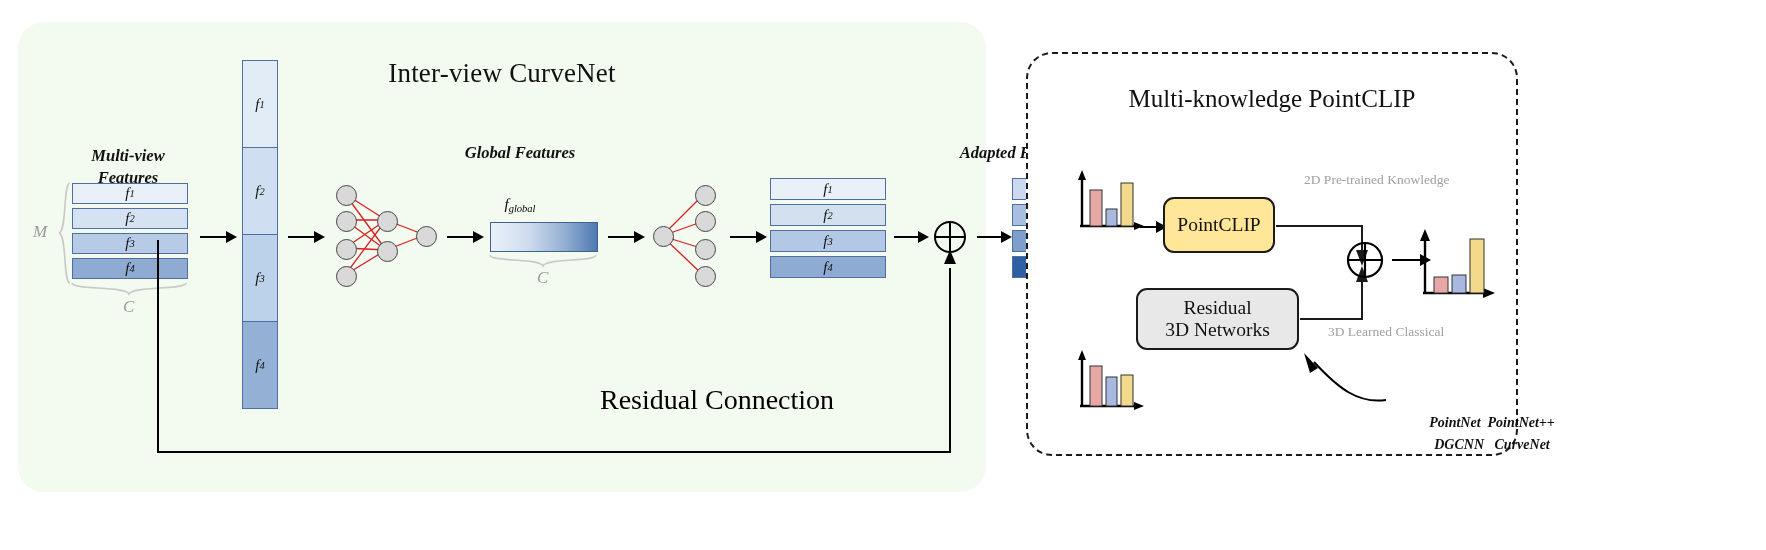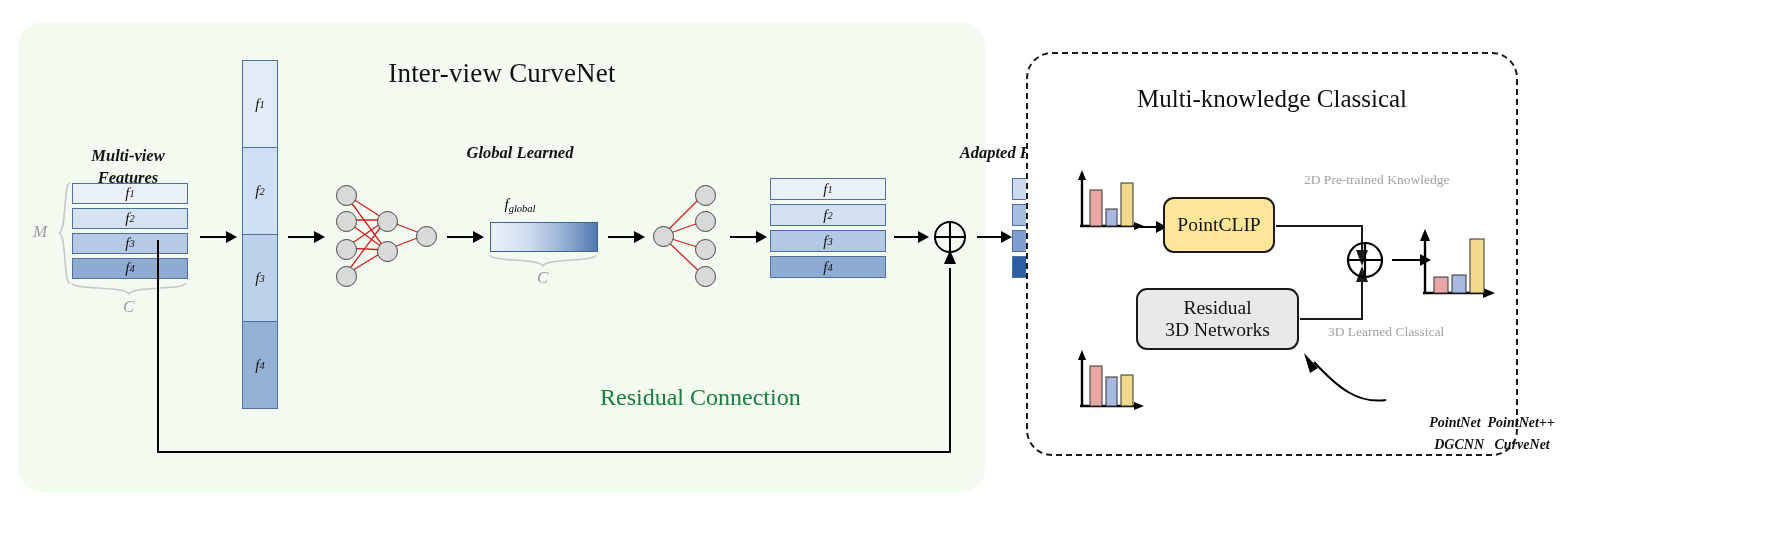--- a/index.html
+++ b/index.html
@@ -61,21 +61,21 @@
 
   
   #gfbar{
     border:1px solid #41618f;
     background:linear-gradient(to right,#eaf1f9 0%,#cfdcee 35%,#92aed2 70%,#4f79b0 100%);
     box-sizing:border-box;
   }
 
   
   #residual-label{
-    color:#15803d;font-size:24px;
+    color:#000000;font-size:28px;
   }
 
   
   #right-panel{
     left:1026px;top:52px;width:492px;height:404px;
     border:2px dashed #1a1a1a;border-radius:26px;
     box-sizing:border-box;
     background:#fff;
   }
   #right-title{
@@ -188,21 +188,21 @@
 <div class="neuron" style="left:336px;top:266px;width:19px;height:19px;"></div>
 <div class="neuron" style="left:377px;top:211px;width:19px;height:19px;"></div>
 <div class="neuron" style="left:377px;top:241px;width:19px;height:19px;"></div>
 <div class="neuron" style="left:416px;top:226px;width:19px;height:19px;"></div>
 
 <div class="abs">
   <div class="arrow-line" style="left:447px;top:236px;width:28px;"></div>
   <div class="arrow-head" style="left:473px;top:231px;"></div>
 </div>
 
-<div class="abs caption" style="left:420px;top:142px;width:200px;">Global Learned</div>
+<div class="abs caption" style="left:420px;top:142px;width:200px;">Global Features</div>
 <div class="abs" style="left:468px;top:196px;width:104px;text-align:center;font-size:15px;">
   <span class="fitalic">f</span><span class="sub fitalic">global</span>
 </div>
 <div class="abs" id="gfbar" style="left:490px;top:222px;width:108px;height:30px;"></div>
 <svg class="abs" style="left:488px;top:254px;" width="112" height="16">
   <path d="M2 1 C2 8, 52 4, 55 12 C58 4, 108 8, 108 1" fill="none" stroke="#c8c8c8" stroke-width="1.6"></path>
 </svg>
 <div class="brace-lbl" style="left:537px;top:268px;">C</div>
 
 <div class="abs">
@@ -288,21 +288,21 @@
   </div>
 </div>
 
 <svg class="abs" style="left:150px;top:230px;" width="810" height="240">
   <path d="M8 10 L8 222 L800 222 L800 38" fill="none" stroke="#000" stroke-width="2"></path>
   <polygon points="800,20 794,34 806,34" fill="#000"></polygon>
 </svg>
 <div class="abs" id="residual-label" style="left:600px;top:384px;">Residual Connection</div>
 
 <div class="abs" id="right-panel"></div>
-<div class="abs" id="right-title">Multi-knowledge Classical</div>
+<div class="abs" id="right-title">Multi-knowledge PointCLIP</div>
 
 <svg class="abs" style="left:1072px;top:168px;" width="78" height="72">
   <line x1="10" y1="8" x2="10" y2="58" stroke="#000" stroke-width="2.4"></line>
   <polygon points="10,2 6,12 14,12" fill="#000"></polygon>
   <line x1="8" y1="58" x2="66" y2="58" stroke="#000" stroke-width="2.4"></line>
   <polygon points="72,58 62,54 62,62" fill="#000"></polygon>
   <rect x="18" y="22" width="12" height="36" fill="#e8a7a7" stroke="#333" stroke-width="1"></rect>
   <rect x="34" y="41" width="11" height="17" fill="#a8b8e0" stroke="#333" stroke-width="1"></rect>
   <rect x="49" y="15" width="12" height="43" fill="#f2d98b" stroke="#333" stroke-width="1"></rect>
 </svg>

